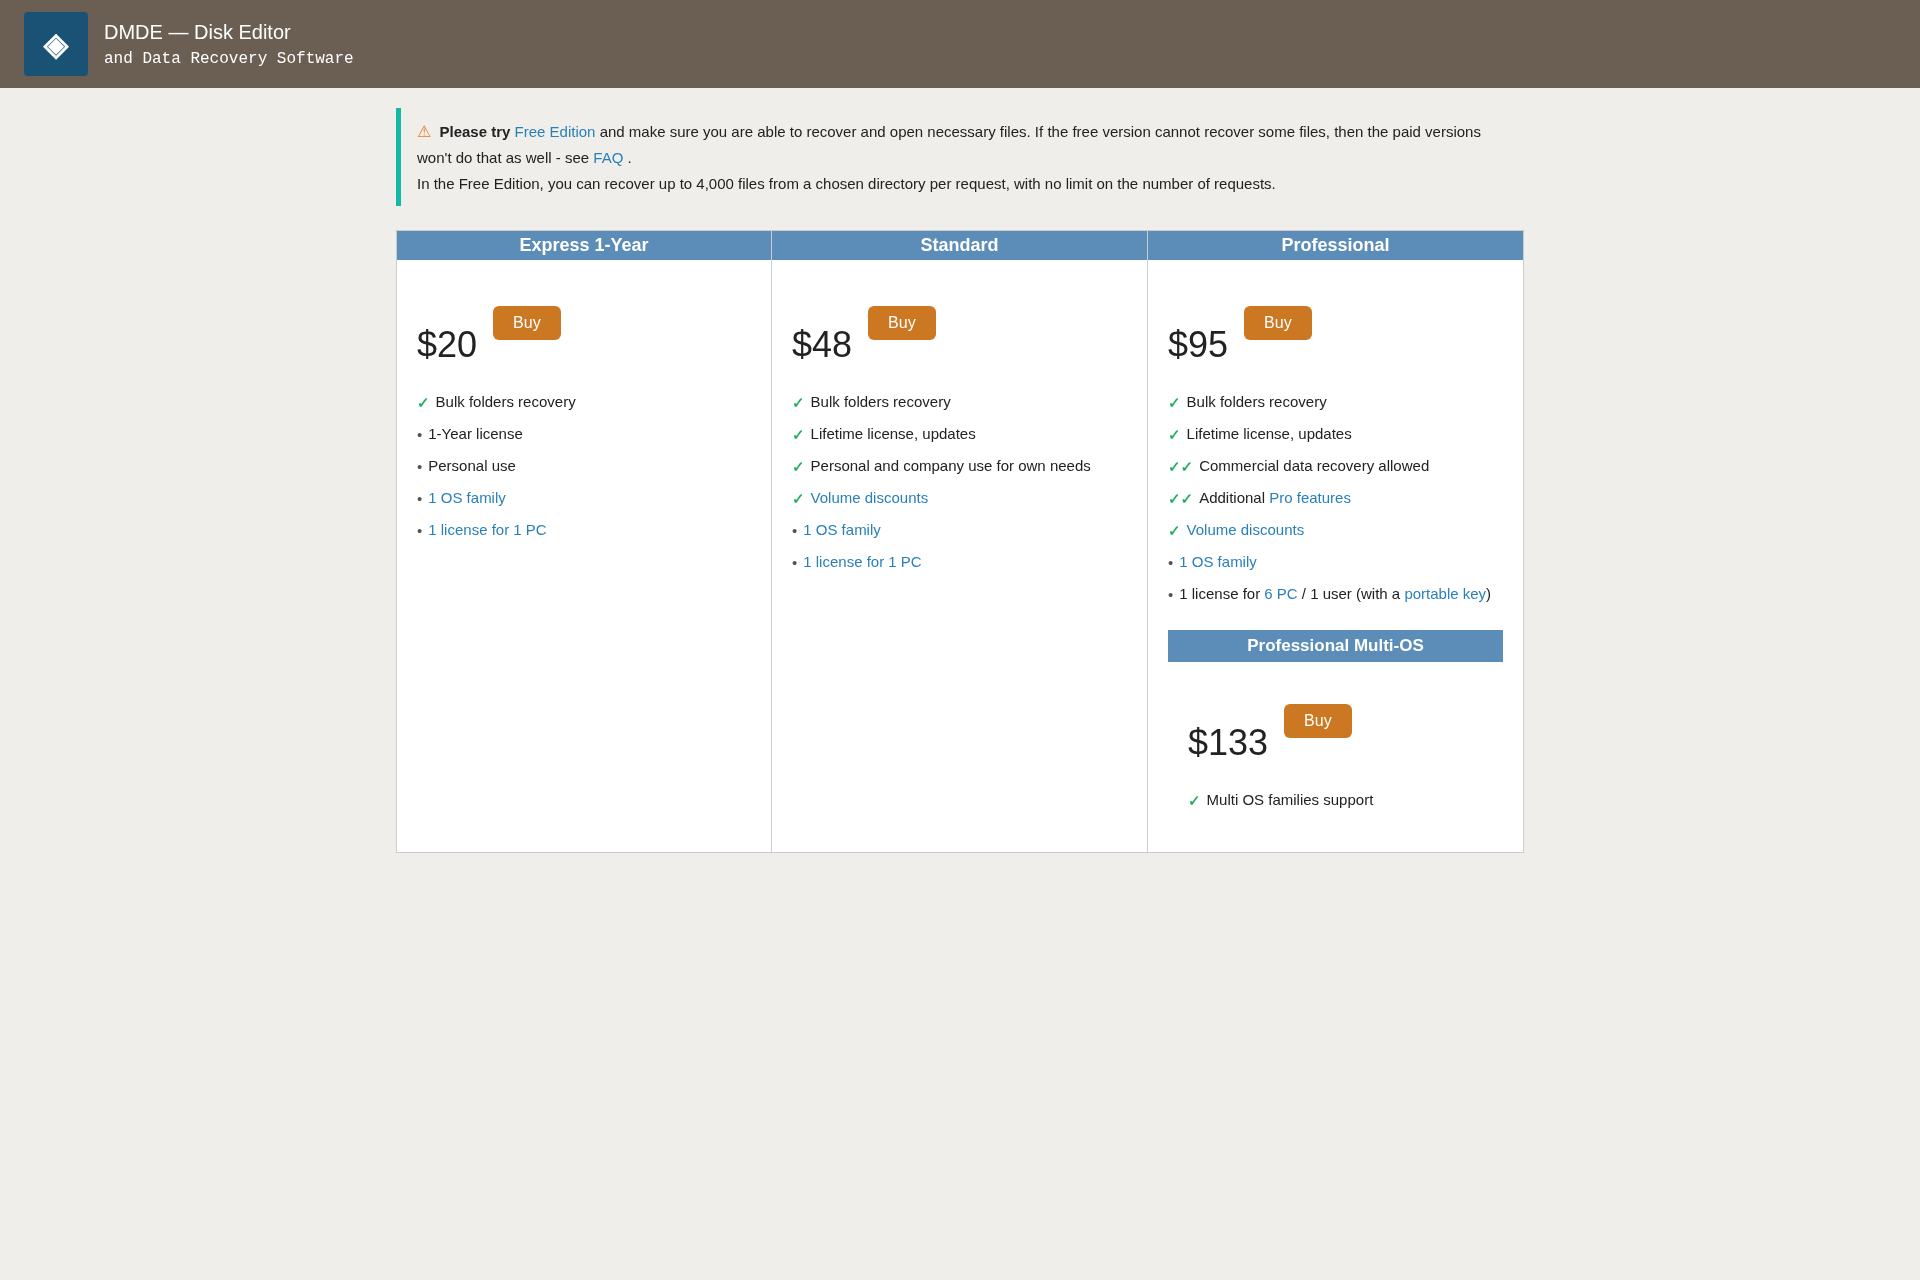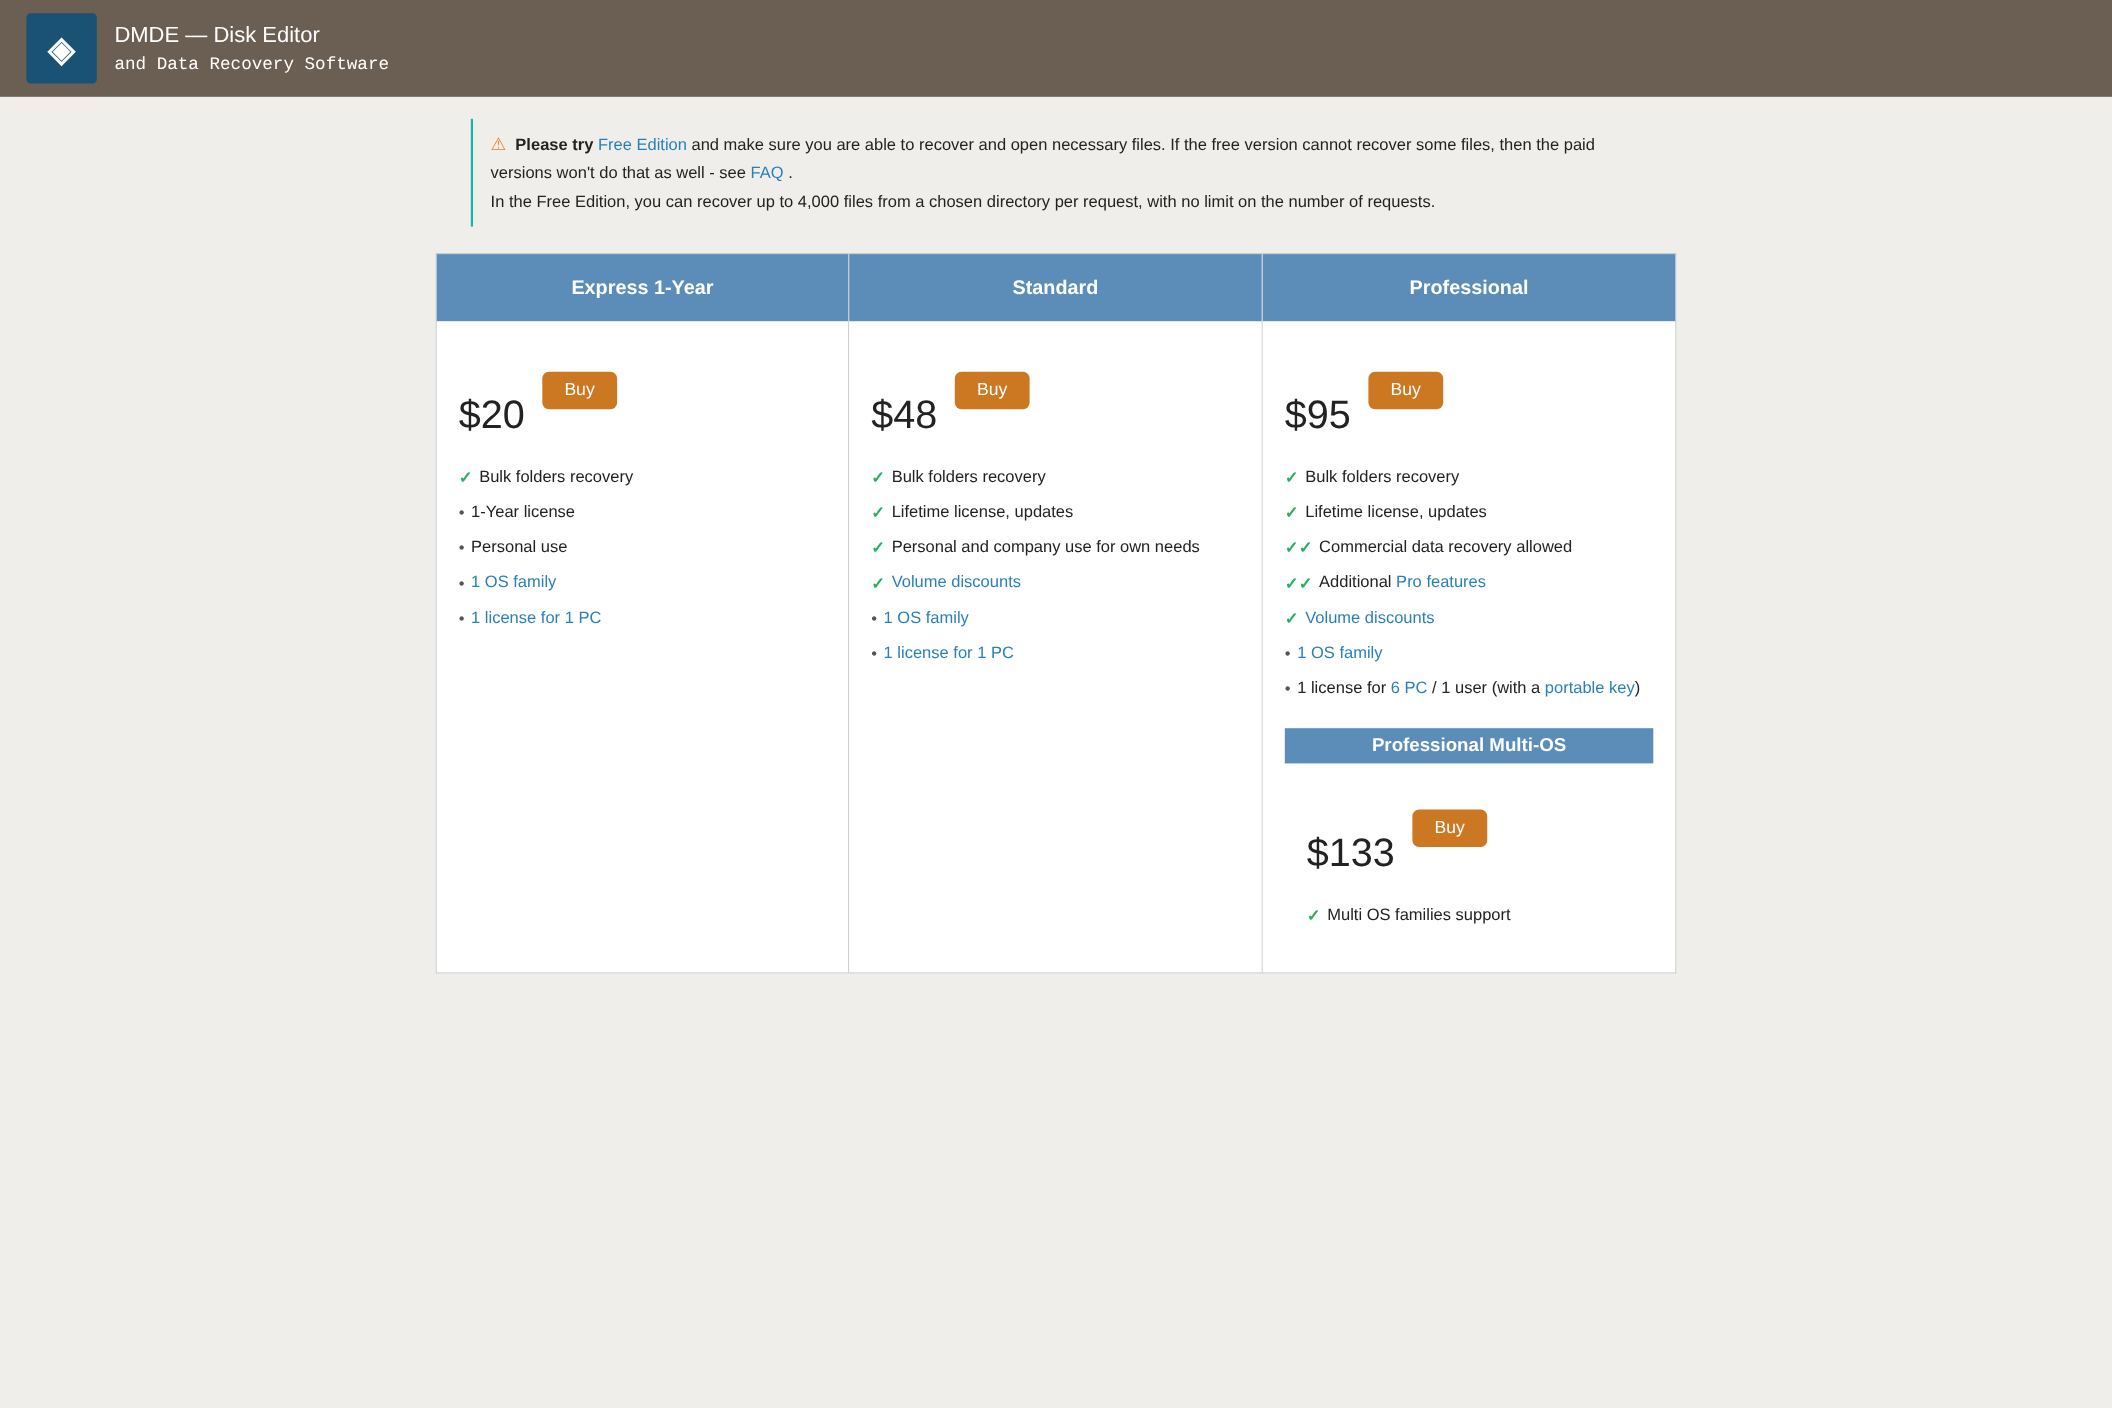--- a/index.html
+++ b/index.html
@@ -47,26 +47,25 @@
 
     
     .main {
       max-width: 1160px;
       margin: 0 auto;
       padding: 20px 16px;
     }
 
     
     .notice {
-      border-left: 2px solid #14b8a6;
+      border-left: 5px solid #14b8a6;
       padding: 10px 16px;
       margin-bottom: 24px;
       line-height: 1.7;
       font-size: 15px;
-      margin-left: 32px;
     }
     .notice-bold { font-weight: bold; }
     .notice a { color: #2980b9; text-decoration: none; }
     .warning-icon {
       display: inline-block;
       color: #e67e22;
       font-size: 16px;
       margin-right: 4px;
     }
 
@@ -85,21 +84,21 @@
     }
     .plan-card + .plan-card {
       border-left: none;
       justify-content: flex-end;
     }
 
     .plan-header {
       background: #5b8db8;
       color: white;
       text-align: center;
-      padding: 20px;
+      padding: 4px;
       font-size: 18px;
       font-weight: bold;
     }
 
     .plan-body {
       padding: 20px 20px;
       flex: 1;
     }
 
     .price-row {

